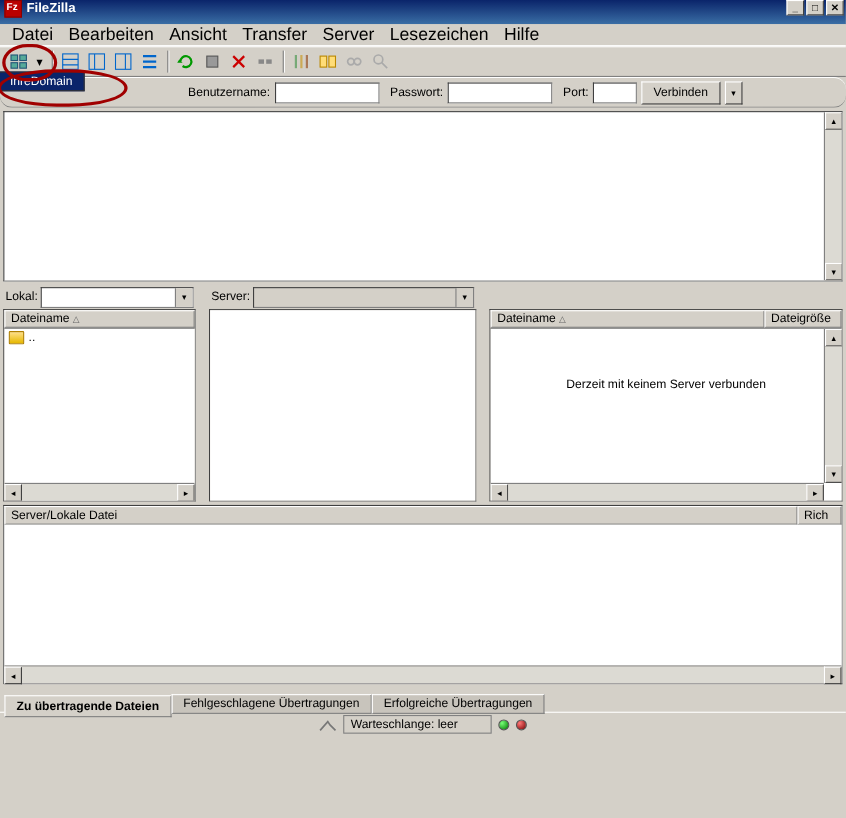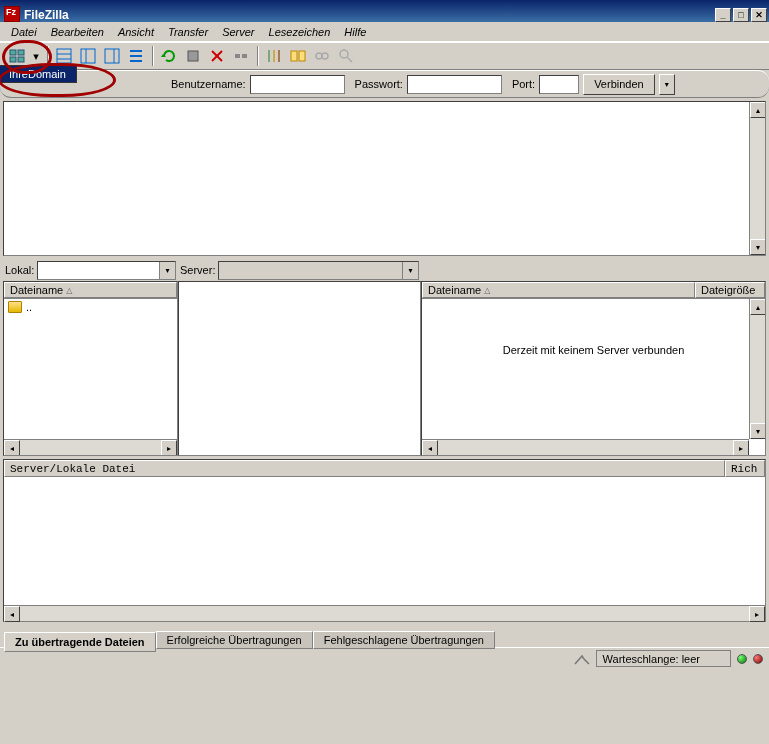--- a/index.html
+++ b/index.html
@@ -11,21 +11,21 @@
     width: 769px;
     height: 744px;
     overflow: hidden;
   }
   
   .titlebar {
     height: 22px;
     background: linear-gradient(to bottom, #0a246a, #3a6ea5);
     color: #fff;
     display: flex;
-    align-items: flex-end;
+    align-items: flex-start;
     padding: 0 2px 0 4px;
   }
   .titlebar .logo {
     width: 16px; height: 16px;
     background: #b00;
     border: 1px solid #800;
     margin-right: 4px;
     position: relative;
   }
   .titlebar .logo::before {
@@ -56,22 +56,21 @@
   .menubar {
     height: 20px;
     background: #d4d0c8;
     display: flex;
     align-items: center;
     padding: 0 4px;
     border-bottom: 1px solid #fff;
   }
   .menubar .menuitem {
     padding: 2px 7px;
-    font-size: 11px;
-    font-style: italic;
+    font-size: 16px;
   }
   
   .toolbar {
     height: 28px;
     background: #d4d0c8;
     display: flex;
     align-items: center;
     padding: 2px 6px;
     gap: 2px;
     border-top: 1px solid #fff;
@@ -193,21 +192,21 @@
     border-bottom-color: #404040;
     display: flex;
     align-items: center;
     justify-content: center;
     font-size: 8px;
   }
   .sb-track { flex: 1; background: #dcdad3; }
   
   .middle-row {
     display: flex;
-    gap: 0;
+    gap: 12px;
     padding: 0 3px;
   }
   .local-pane {
     width: 175px;
     display: flex;
     flex-direction: column;
   }
   .tree-pane {
     width: 243px;
     display: flex;
@@ -304,21 +303,20 @@
     border-left-color: #404040;
     background: #fff;
     display: flex;
     flex-direction: column;
     position: relative;
   }
   .queue-header {
     height: 17px;
     background: #d4d0c8;
     display: flex;
-    font-family: Liberation Mono, monospace;
   }
   .queue-body { flex: 1; position: relative; background: #fff; }
   
   .tabstrip {
     height: 22px;
     background: #d4d0c8;
     display: flex;
     align-items: flex-end;
     padding: 0 4px;
   }
@@ -340,21 +338,21 @@
     top: 2px;
     padding: 2px 10px;
   }
   
   .statusbar {
     height: 22px;
     background: #d4d0c8;
     border-top: 1px solid #fff;
     display: flex;
     align-items: center;
-    justify-content: flex-end;
+    justify-content: center;
     padding: 0 6px;
     gap: 6px;
   }
   .status-cell {
     border: 1px solid #808080;
     padding: 1px 30px 1px 6px;
     height: 17px;
     display: flex;
     align-items: center;
     background: #d4d0c8;
@@ -584,22 +582,22 @@
     <div class="scrollbar-h">
       <div class="sb-btn">◂</div>
       <div class="sb-track"></div>
       <div class="sb-btn">▸</div>
     </div>
   </div>
 </div>
 
 <div class="tabstrip">
   <div class="tab">Zu übertragende Dateien</div>
+  <div class="tab inactive">Fehlgeschlagene Übertragungen</div>
   <div class="tab inactive">Erfolgreiche Übertragungen</div>
-  <div class="tab inactive">Fehlgeschlagene Übertragungen</div>
 </div>
 
 <div class="statusbar">
   <svg width="16" height="14">
       <path d="M1 12 L8 4 L10 7 L15 12" fill="none" stroke="#777" stroke-width="1.5"></path>
     </svg>
   <div class="status-cell">
     <span>Warteschlange: leer</span>
   </div>
   <div class="status-led led-green"></div>

